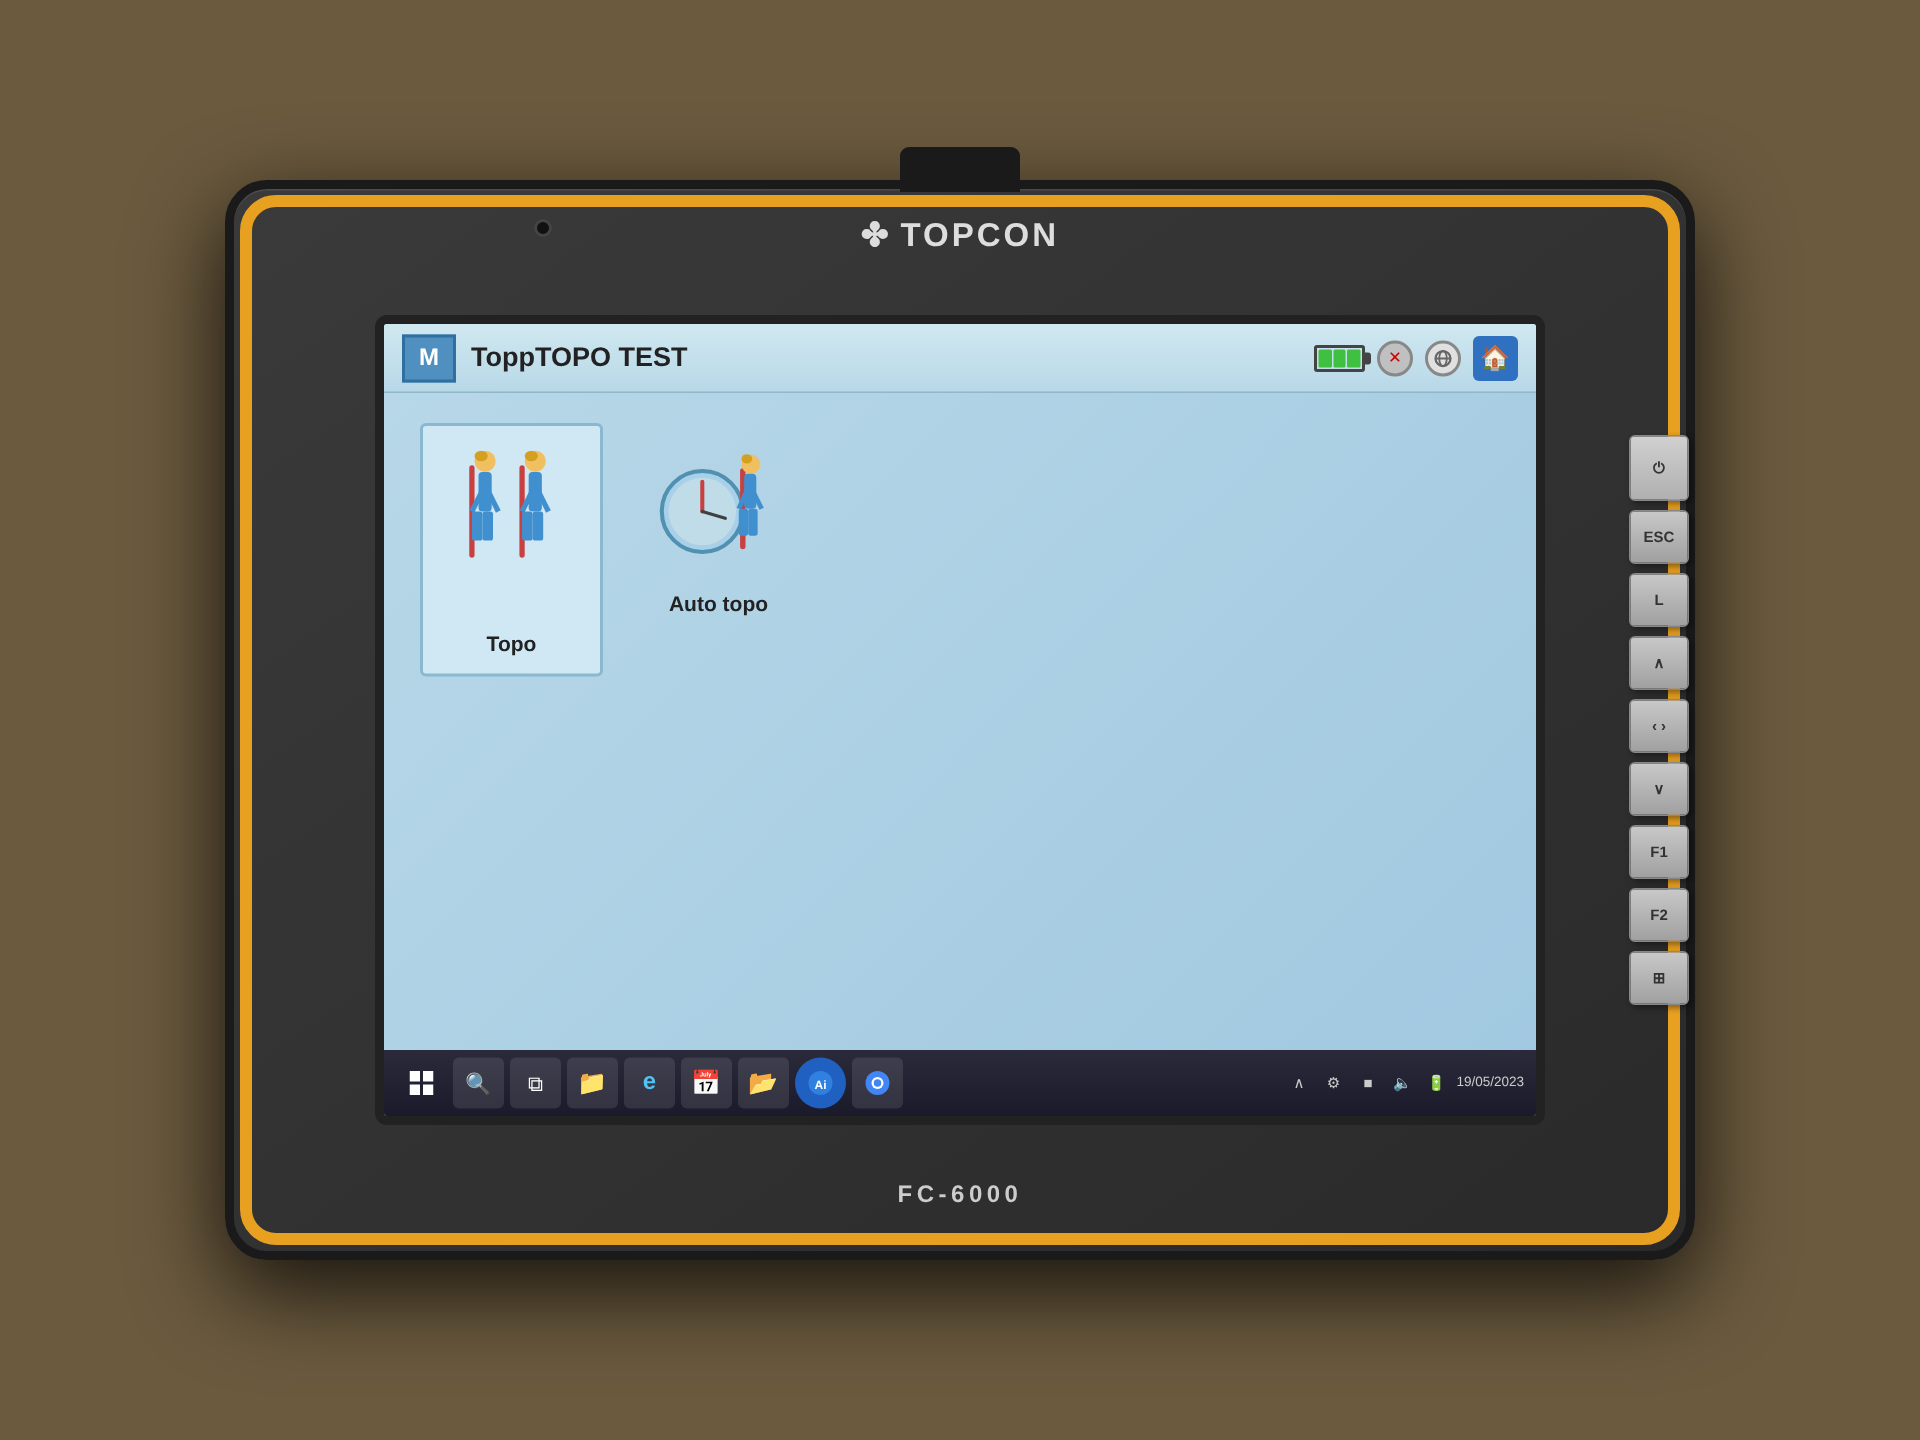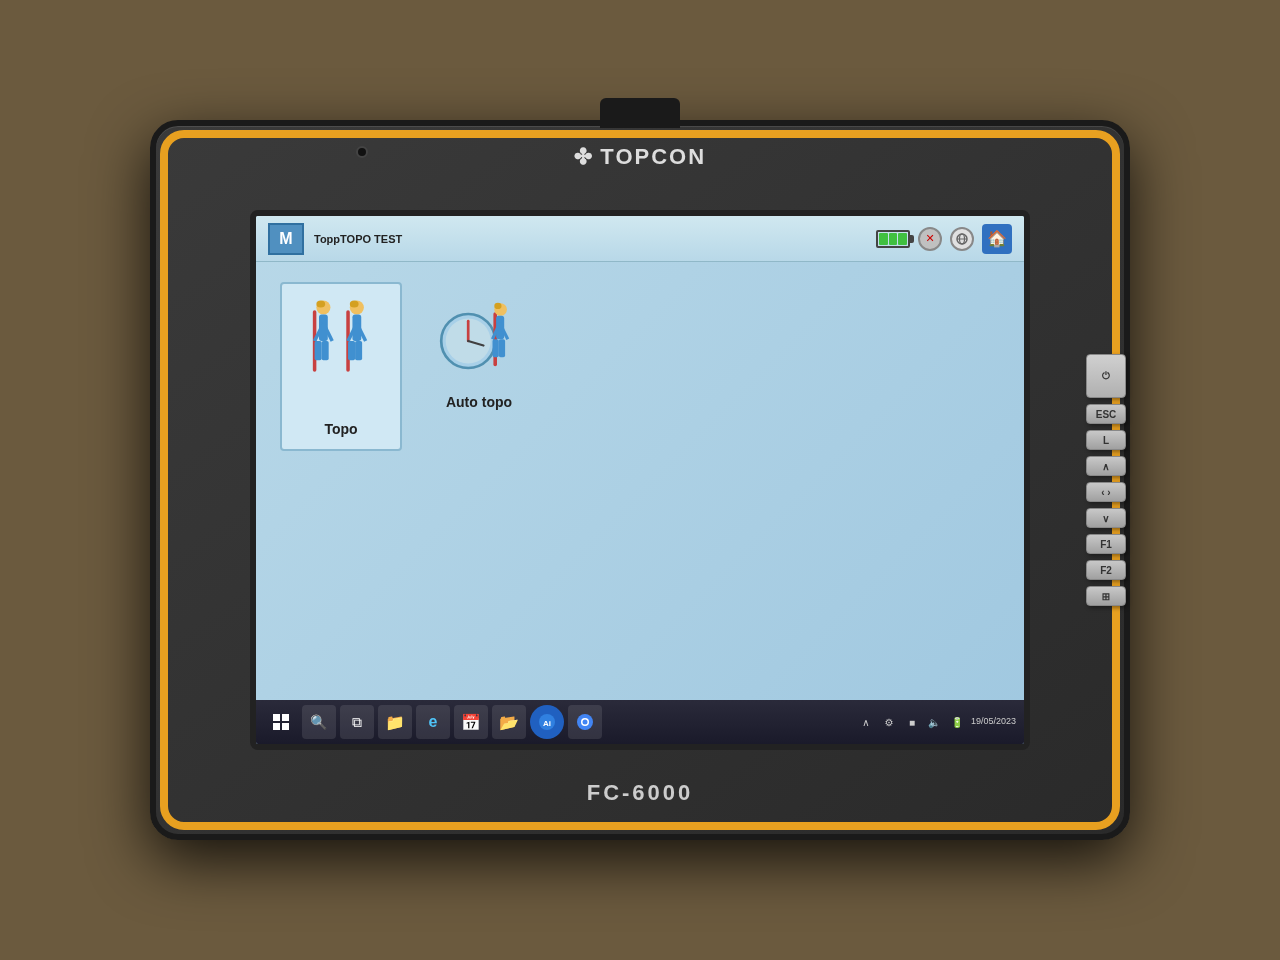--- a/index.html
+++ b/index.html
@@ -87,21 +87,21 @@
       right: -2px;
       top: 50%;
       transform: translateY(-50%);
       display: flex;
       flex-direction: column;
       gap: 6px;
       z-index: 10;
     }
     .side-btn {
       width: 40px;
-      height: 20px;
+      height: 36px;
       background: linear-gradient(180deg, #c8c8c8, #a0a0a0);
       border: 1px solid #888;
       border-radius: 4px;
       display: flex;
       align-items: center;
       justify-content: center;
       font-size: 10px;
       color: #333;
       font-weight: bold;
       cursor: pointer;
@@ -113,21 +113,21 @@
       height: 44px;
     }
 
     
     .fc-label {
       position: absolute;
       bottom: 28px;
       left: 50%;
       transform: translateX(-50%);
       color: #ccc;
-      font-size: 22px;
+      font-size: 16px;
       font-weight: bold;
       letter-spacing: 3px;
       z-index: 10;
     }
 
     
     .screen-frame {
       width: 780px;
       height: 540px;
       background: #111;
@@ -166,21 +166,21 @@
       background: #5090c0;
       border: 2px solid #3070a0;
       display: flex;
       align-items: center;
       justify-content: center;
       color: white;
       font-size: 16px;
       font-weight: bold;
     }
     .title-text {
-      font-size: 11px;
+      font-size: 18px;
       font-weight: bold;
       color: #222;
       flex: 1;
     }
     .title-icons {
       display: flex;
       align-items: center;
       gap: 8px;
     }
     .battery-icon {

